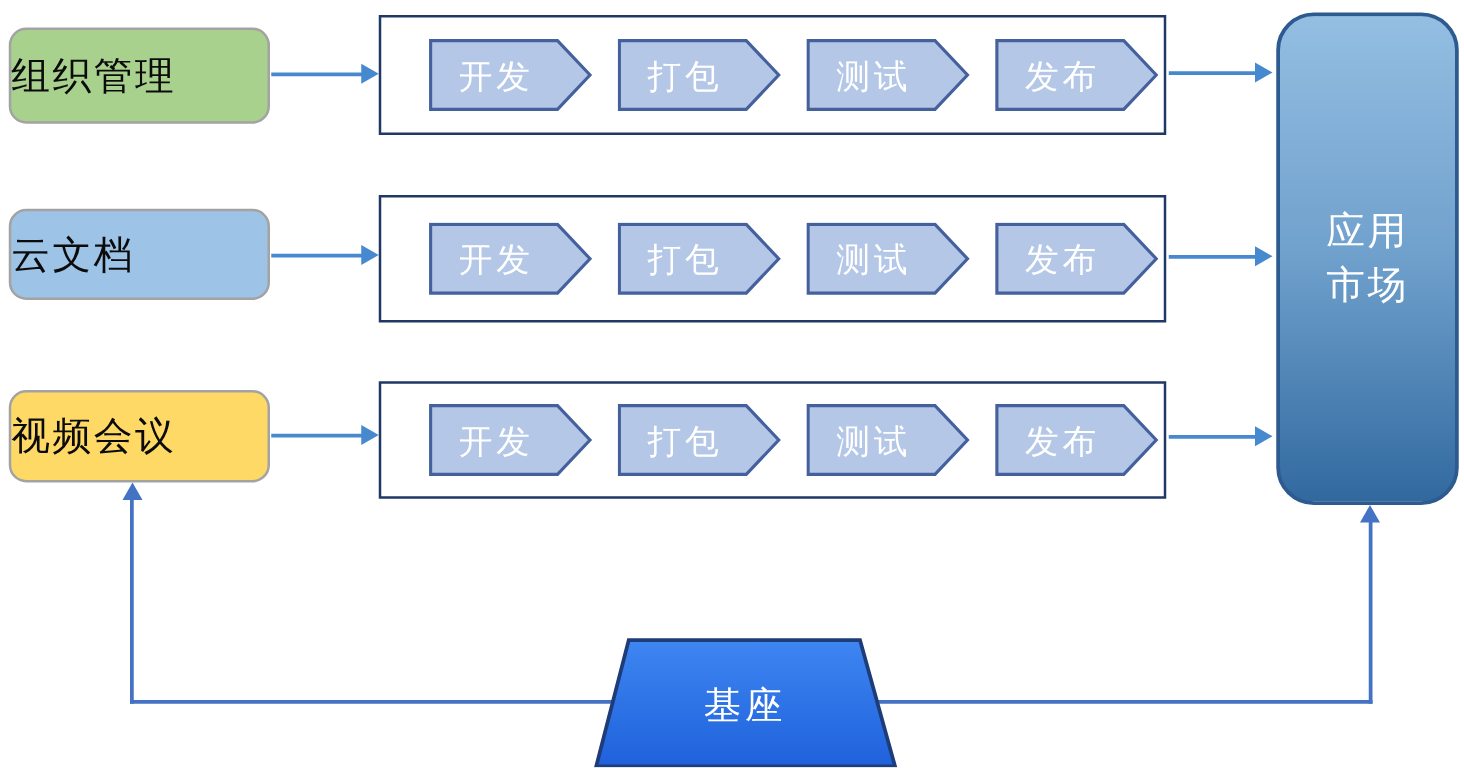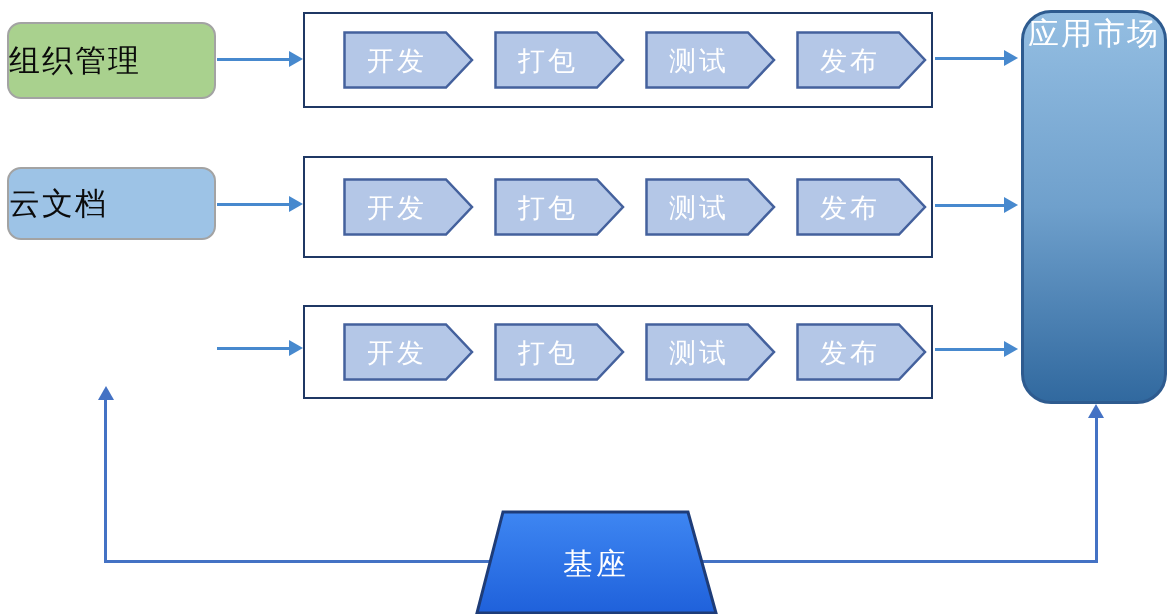--- a/index.html
+++ b/index.html
@@ -68,22 +68,22 @@
   }
 
   
   #market {
     position: absolute;
     left: 1021px; top: 10px; width: 146px; height: 394px;
     box-sizing: border-box;
     border: 3px solid #2E5B8F;
     border-radius: 30px;
     background: linear-gradient(180deg, #94BEE2 0%, #6FA0CC 50%, #31699F 100%);
-    display: flex; flex-direction: row;
-    justify-content: center;
+    display: flex; flex-direction: column;
+    align-items: center; justify-content: center;
     color: #ffffff; font-size: 31px; line-height: 1.38;
     letter-spacing: 2px;
     z-index: 2;
   }
 
   
   #base-svg { position: absolute; left: 467px; top: 510px; z-index: 2; }
   #base-svg text {
     font-family: "Liberation Sans", "DejaVu Sans", sans-serif;
     letter-spacing: 3px;
@@ -92,20 +92,23 @@
 </head>
 <body>
 
 <div id="canvas">
 
   <div class="source" id="src-org">
     <span>组织管理</span>
   </div>
   <div class="source" id="src-doc">
     <span>云文档</span>
+  </div>
+  <div class="source" id="src-video">
+    <span>视频会议</span>
   </div>
 
   <div class="hline" style="left:217px; top:58px;  width:74px;"></div>
   <div class="head-right" style="left:289px; top:51px;"></div>
   <div class="hline" style="left:217px; top:203px; width:74px;"></div>
   <div class="head-right" style="left:289px; top:196px;"></div>
   <div class="hline" style="left:217px; top:347px; width:74px;"></div>
   <div class="head-right" style="left:289px; top:340px;"></div>
 
   <div class="pipeline" id="pipe-1">

